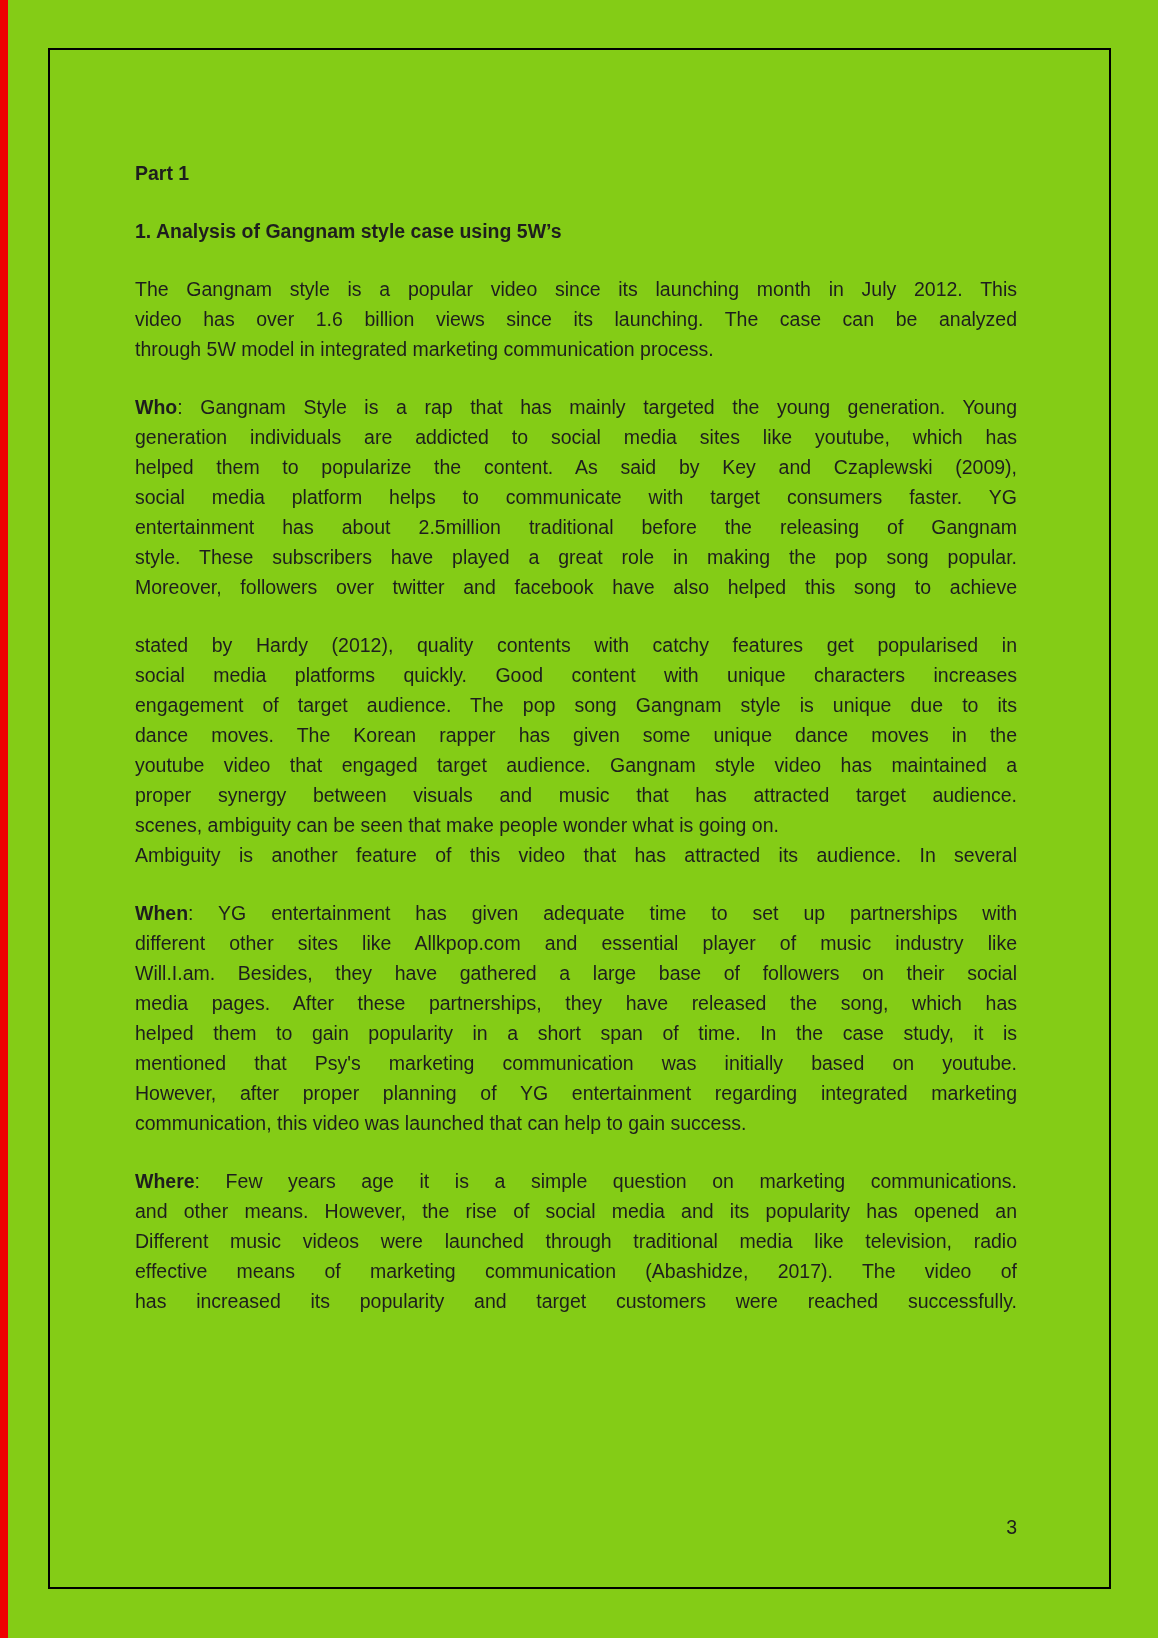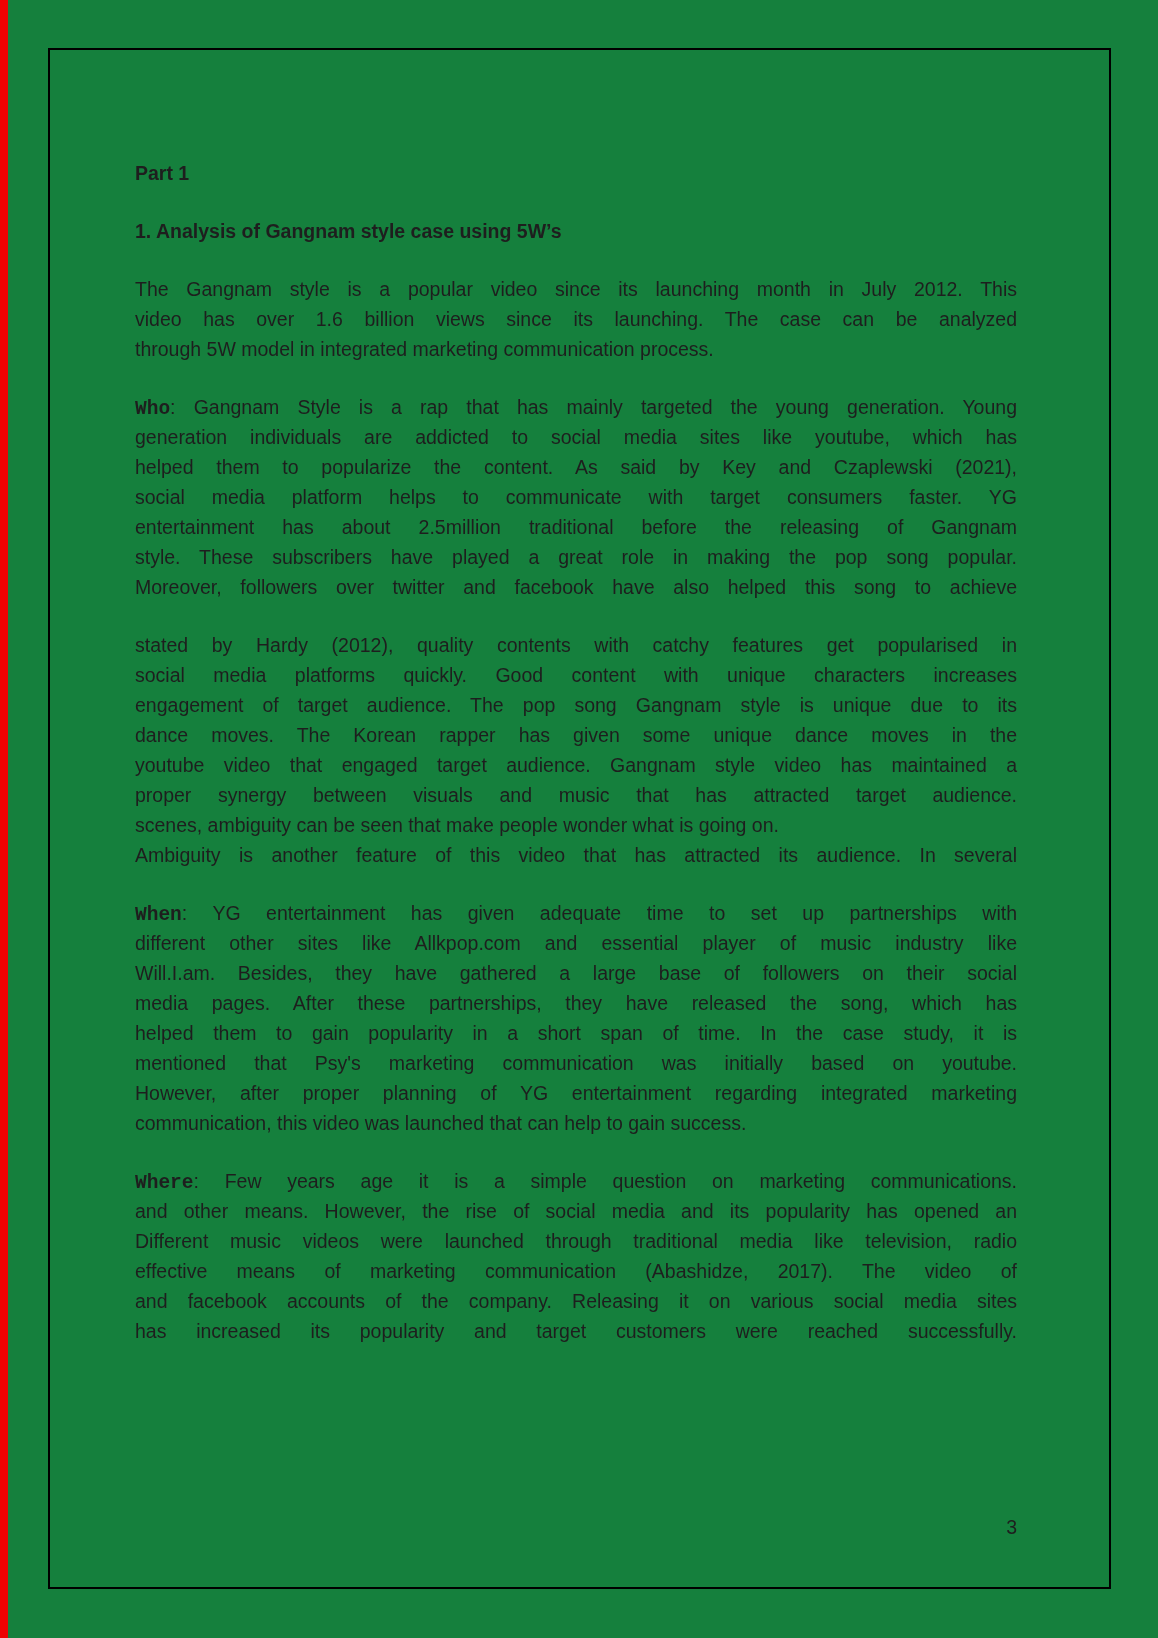--- a/index.html
+++ b/index.html
@@ -1,21 +1,21 @@
 <!DOCTYPE html>
 <html><head>
 <meta charset="utf-8">
 <style>
   * { margin: 0; padding: 0; box-sizing: border-box; }
   html, body { background: #ffffff; }
   .canvas {
     position: relative;
     width: 1158px;
     height: 1638px;
-    background: #15803d;
+    background: #84cc16;
     overflow: hidden;
     font-family: "Liberation Sans", "DejaVu Sans", sans-serif;
     color: #1e1e1e;
   }
   .edge-stripe {
     position: absolute;
     left: 0; top: 0;
     width: 8px; height: 1638px;
     background: #ee0202;
   }
@@ -31,21 +31,21 @@
     left: 135px; top: 158px;
     width: 882px;
     font-size: 19.5px;
     line-height: 30px;
   }
   .block { margin-bottom: 28px; }
   .heading { font-weight: bold; }
   .ln { height: 30px; white-space: normal; }
   .jl { text-align: justify; text-align-last: justify; text-justify: inter-word; }
   .ll { text-align: left; text-align-last: left; }
-  .lead { font-weight: bold; font-family: Liberation Mono, monospace; }
+  .lead { font-weight: bold; }
   .pagenum {
     position: absolute;
     left: 135px; top: 1512px;
     width: 882px;
     text-align: right;
     font-size: 19.5px;
     line-height: 30px;
   }
 </style>
 </head>
@@ -65,21 +65,21 @@
 
     <div class="block">
       <div class="ln jl">The Gangnam style is a popular video since its launching month in July 2012. This</div>
       <div class="ln jl">video has over 1.6 billion views since its launching. The case can be analyzed</div>
       <div class="ln ll">through 5W model in integrated marketing communication process.</div>
     </div>
 
     <div class="block">
       <div class="ln jl"><b class="lead">Who</b><span>: Gangnam Style is a rap that has mainly targeted the young generation. Young</span></div>
       <div class="ln jl">generation individuals are addicted to social media sites like youtube, which has</div>
-      <div class="ln jl">helped them to popularize the content. As said by Key and Czaplewski (2021),</div>
+      <div class="ln jl">helped them to popularize the content. As said by Key and Czaplewski (2009),</div>
       <div class="ln jl">social media platform helps to communicate with target consumers faster. YG</div>
       <div class="ln jl">entertainment has about 2.5million traditional before the releasing of Gangnam</div>
       <div class="ln jl">style. These subscribers have played a great role in making the pop song popular.</div>
       <div class="ln jl">Moreover, followers over twitter and facebook have also helped this song to achieve</div>
     </div>
 
     <div class="block">
       <div class="ln jl">stated by Hardy (2012), quality contents with catchy features get popularised in</div>
       <div class="ln jl">social media platforms quickly. Good content with unique characters increases</div>
       <div class="ln jl">engagement of target audience. The pop song Gangnam style is unique due to its</div>
@@ -99,21 +99,20 @@
       <div class="ln jl">mentioned that Psy's marketing communication was initially based on youtube.</div>
       <div class="ln jl">However, after proper planning of YG entertainment regarding integrated marketing</div>
       <div class="ln ll">communication, this video was launched that can help to gain success.</div>
     </div>
 
     <div class="block">
       <div class="ln jl"><b class="lead">Where</b><span>: Few years age it is a simple question on marketing communications.</span></div>
       <div class="ln jl">and other means. However, the rise of social media and its popularity has opened an</div>
       <div class="ln jl">Different music videos were launched through traditional media like television, radio</div>
       <div class="ln jl">effective means of marketing communication (Abashidze, 2017). The video of</div>
-      <div class="ln jl">and facebook accounts of the company. Releasing it on various social media sites</div>
       <div class="ln jl">has increased its popularity and target customers were reached successfully.</div>
     </div>
 
   </div>
 
   <div class="pagenum">3</div>
 
 </div>
 
 </body></html>

